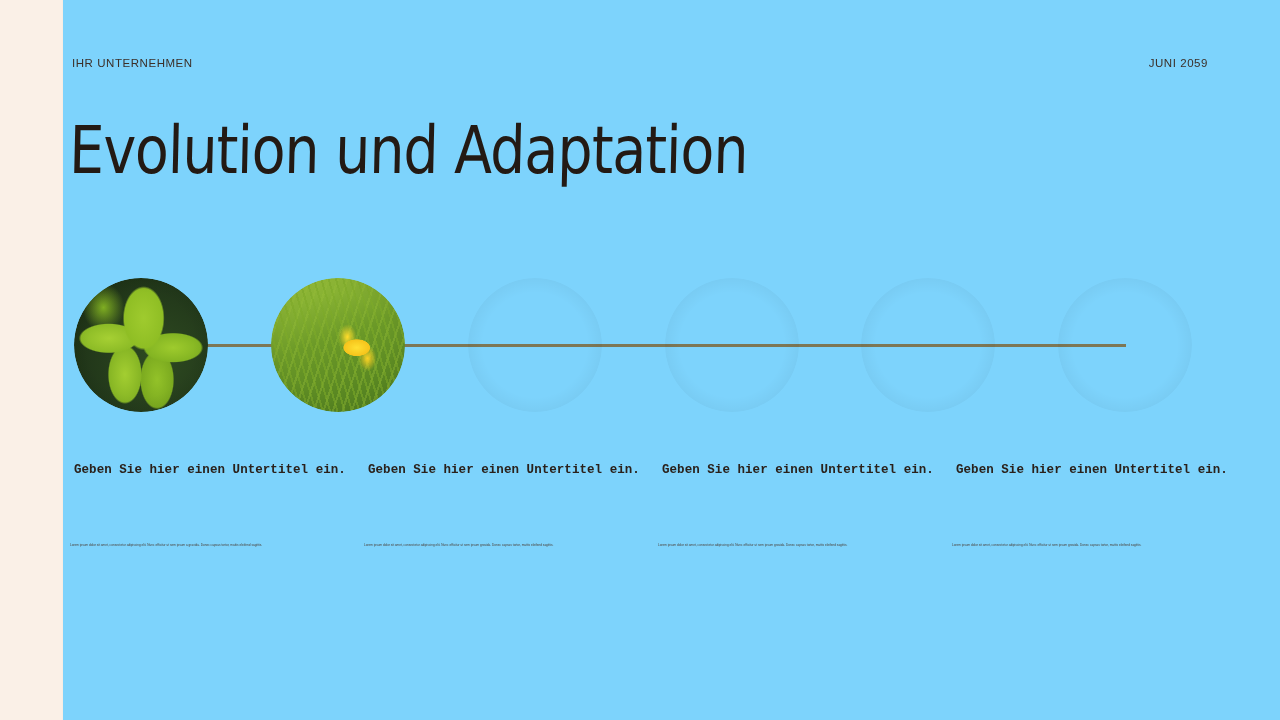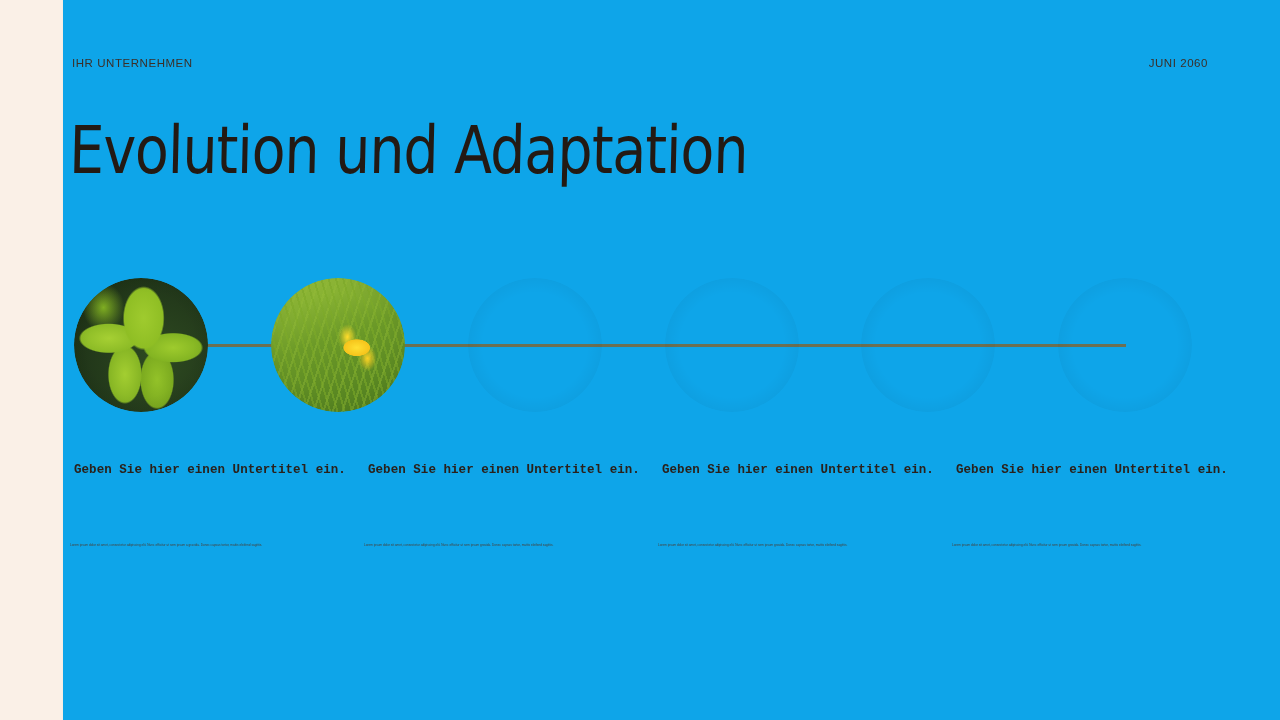--- a/index.html
+++ b/index.html
@@ -13,21 +13,21 @@
     overflow: hidden;
     background: #FBF1E8;
     font-family: "Liberation Sans", sans-serif;
     -webkit-font-smoothing: antialiased;
   }
 
   .slide {
     position: relative;
     width: 1280px;
     height: 720px;
-    background: #0ea5e9;
+    background: #7dd3fc;
     overflow: hidden;
   }
 
   
   .left-band {
     position: absolute;
     left: 0;
     top: 0;
     width: 62px;
     height: 720px;
@@ -217,21 +217,21 @@
 </style>
 </head>
 <body>
 
 <div class="slide">
 
   <div class="left-band"></div>
 
   <div class="header">
     <div class="header-left">IHR UNTERNEHMEN</div>
-    <div class="header-right">JUNI 2060</div>
+    <div class="header-right">JUNI 2059</div>
   </div>
 
   <div class="title">Evolution und Adaptation</div>
 
   <div class="timeline">
 
     <div class="connector"></div>
 
     <div class="node" style="left:74px; top:278px; width:134px; height:134px;">
       <div class="photo ph-foliage"></div>

